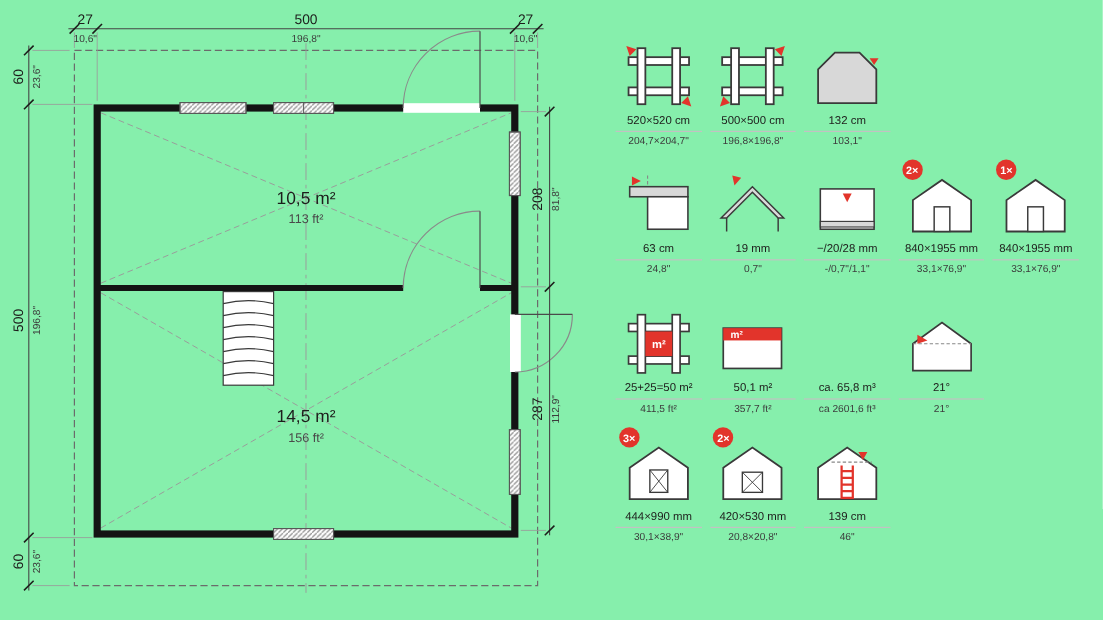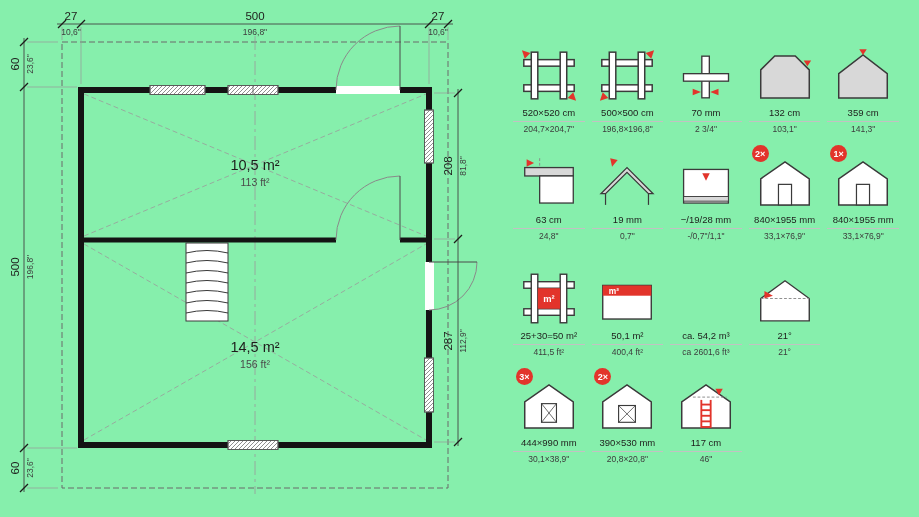--- a/index.html
+++ b/index.html
@@ -4,21 +4,21 @@
 <style>
   * { margin:0; padding:0; box-sizing:border-box; }
   html,body { background:#fff; }
   body {
     width:919px; height:517px; overflow:hidden;
     font-family:"Liberation Sans", sans-serif; color:#1d1d1b;
   }
   .app { display:flex; width:919px; height:517px; background:#86efac; }
   .floorplan { width:505px; height:517px; flex:none; }
   .floorplan svg { width:505px; height:517px; font-family:"Liberation Sans", sans-serif; }
-  .legend { width:404px; padding:30px 10px 0 8px;margin-top:12px; }
+  .legend { width:404px; padding:30px 10px 0 8px; }
   .legend-row {
     display:grid; grid-template-columns:repeat(5,1fr);
     column-gap:7px; margin-bottom:15px; align-items:end;
   }
   .legend-row.section-gap { margin-top:24px; }
   .cell { display:flex; flex-direction:column; align-items:center; min-width:0; }
   .icon-wrap { position:relative; height:60px; display:flex; align-items:flex-end; justify-content:center; margin-bottom:5px; }
   .ic { display:block; }
   .val { font-size:9.5px; color:#1d1d1b; white-space:nowrap; }
   .rule { width:100%; border-top:1px solid #c2c2c2; margin:3px 0 2px; }
@@ -191,59 +191,33 @@
             </g>
             <polygon points="59,1 50,4 56,10" fill="#e2342b"></polygon>
             <polygon points="1,55 10,52 4,46" fill="#e2342b"></polygon>
           </svg>
         </div>
         <div class="val">500×500 cm</div>
         <div class="rule"></div>
         <div class="alt">196,8×196,8"</div>
       </div>
 
-      <div class="cell">
-        <div class="icon-wrap">
-          <svg class="ic" width="50" height="50" viewBox="0 0 60 56">
-            <g fill="#fff" stroke="#3a3a3a" stroke-width="1.6">
-              <rect x="25" y="3" width="9" height="50"></rect>
-              <rect x="3" y="24" width="54" height="9"></rect>
-            </g>
-            <polygon points="14,42 24,46 14,50" fill="#e2342b"></polygon>
-            <polygon points="45,42 35,46 45,50" fill="#e2342b"></polygon>
-          </svg>
-        </div>
-        <div class="val">70 mm</div>
-        <div class="rule"></div>
-        <div class="alt">2 3/4"</div>
-      </div>
 
       <div class="cell">
         <div class="icon-wrap">
           <svg class="ic" width="56" height="53" viewBox="0 0 60 56">
             <polygon points="4,52 4,22 19,7 41,7 56,22 56,52" fill="#d8d8d8" stroke="#3a3a3a" stroke-width="1.6"></polygon>
             <polygon points="50,12 58,12 54,18" fill="#e2342b"></polygon>
           </svg>
         </div>
         <div class="val">132 cm</div>
         <div class="rule"></div>
         <div class="alt">103,1"</div>
       </div>
 
-      <div class="cell">
-        <div class="icon-wrap">
-          <svg class="ic" width="56" height="53" viewBox="0 0 60 56">
-            <polygon points="4,52 4,26 30,6 56,26 56,52" fill="#d8d8d8" stroke="#3a3a3a" stroke-width="1.6"></polygon>
-            <polygon points="26,0 34,0 30,6" fill="#e2342b"></polygon>
-          </svg>
-        </div>
-        <div class="val">359 cm</div>
-        <div class="rule"></div>
-        <div class="alt">141,3"</div>
-      </div>
     </div>
 
     <div class="legend-row">
 
       <div class="cell">
         <div class="icon-wrap">
           <svg class="ic" width="56" height="53" viewBox="0 0 60 56">
             <rect x="4" y="12" width="52" height="9" fill="#d8d8d8" stroke="#3a3a3a" stroke-width="1.4"></rect>
             <rect x="20" y="21" width="36" height="29" fill="#fff" stroke="#3a3a3a" stroke-width="1.4"></rect>
             <line x1="20" y1="2" x2="20" y2="12" stroke="#888" stroke-width="1" stroke-dasharray="3 2"></line>
@@ -270,21 +244,21 @@
       </div>
 
       <div class="cell">
         <div class="icon-wrap">
           <svg class="ic" width="56" height="53" viewBox="0 0 60 56">
             <rect x="6" y="14" width="48" height="36" fill="#fff" stroke="#3a3a3a" stroke-width="1.4"></rect>
             <rect x="6" y="43" width="48" height="5" fill="#d8d8d8" stroke="#3a3a3a" stroke-width="1"></rect>
             <polygon points="26,18 34,18 30,26" fill="#e2342b"></polygon>
           </svg>
         </div>
-        <div class="val">−/19/28 mm</div>
+        <div class="val">−/20/28 mm</div>
         <div class="rule"></div>
         <div class="alt">-/0,7"/1,1"</div>
       </div>
 
       <div class="cell">
         <div class="icon-wrap">
           <span class="badge">2×</span>
           <svg class="ic" width="56" height="53" viewBox="0 0 60 56">
             <polygon points="4,52 4,24 30,6 56,24 56,52" fill="#fff" stroke="#3a3a3a" stroke-width="1.6"></polygon>
             <rect x="23" y="30" width="14" height="22" fill="#fff" stroke="#3a3a3a" stroke-width="1.3"></rect>
@@ -317,40 +291,40 @@
             <g fill="#fff" stroke="#3a3a3a" stroke-width="1.5">
               <rect x="3" y="10" width="54" height="7"></rect>
                 <rect x="3" y="39" width="54" height="7"></rect>
               <rect x="11" y="2" width="7" height="52"></rect>
                 <rect x="42" y="2" width="7" height="52"></rect>
             </g>
             <rect x="18" y="17" width="24" height="22" fill="#e2342b"></rect>
             <text x="30" y="32" font-size="10" font-weight="bold" fill="#fff" text-anchor="middle">m²</text>
           </svg>
         </div>
-        <div class="val">25+30=50 m²</div>
+        <div class="val">25+25=50 m²</div>
         <div class="rule"></div>
         <div class="alt">411,5 ft²</div>
       </div>
 
       <div class="cell">
         <div class="icon-wrap">
           <svg class="ic" width="56" height="53" viewBox="0 0 60 56">
             <rect x="4" y="14" width="52" height="36" fill="#fff" stroke="#3a3a3a" stroke-width="1.5"></rect>
             <rect x="4" y="14" width="52" height="11" fill="#e2342b"></rect>
             <text x="16" y="23" font-size="9" font-weight="bold" fill="#fff" text-anchor="middle">m²</text>
           </svg>
         </div>
         <div class="val">50,1 m²</div>
         <div class="rule"></div>
-        <div class="alt">400,4 ft²</div>
-      </div>
-
-      <div class="cell">
-        <div class="val">ca. 54,2 m³</div>
+        <div class="alt">357,7 ft²</div>
+      </div>
+
+      <div class="cell">
+        <div class="val">ca. 65,8 m³</div>
         <div class="rule"></div>
         <div class="alt">ca 2601,6 ft³</div>
       </div>
 
       <div class="cell">
         <div class="icon-wrap">
           <svg class="ic" width="56" height="53" viewBox="0 0 60 56">
             <polygon points="4,52 4,28 30,9 56,28 56,52" fill="#fff" stroke="#3a3a3a" stroke-width="1.5"></polygon>
             <line x1="4" y1="28" x2="56" y2="28" stroke="#888" stroke-width="1" stroke-dasharray="3 2"></line>
             <polygon points="8,20 17,25 8,28" fill="#e2342b"></polygon>
@@ -382,21 +356,21 @@
       <div class="cell">
         <div class="icon-wrap">
           <span class="badge">2×</span>
           <svg class="ic" width="56" height="53" viewBox="0 0 60 56">
             <polygon points="4,52 4,24 30,6 56,24 56,52" fill="#fff" stroke="#3a3a3a" stroke-width="1.6"></polygon>
             <rect x="21" y="28" width="18" height="18" fill="#fff" stroke="#3a3a3a" stroke-width="1.2"></rect>
             <line x1="21" y1="28" x2="39" y2="46" stroke="#3a3a3a" stroke-width="0.8"></line>
             <line x1="39" y1="28" x2="21" y2="46" stroke="#3a3a3a" stroke-width="0.8"></line>
           </svg>
         </div>
-        <div class="val">390×530 mm</div>
+        <div class="val">420×530 mm</div>
         <div class="rule"></div>
         <div class="alt">20,8×20,8"</div>
       </div>
 
       <div class="cell">
         <div class="icon-wrap">
           <svg class="ic" width="56" height="53" viewBox="0 0 60 56">
             <polygon points="4,52 4,24 30,6 56,24 56,52" fill="#fff" stroke="#3a3a3a" stroke-width="1.6"></polygon>
             <line x1="16" y1="19" x2="52" y2="19" stroke="#888" stroke-width="1" stroke-dasharray="3 2"></line>
             <polygon points="40,10 48,10 44,17" fill="#e2342b"></polygon>
@@ -404,20 +378,20 @@
               <line x1="25" y1="22" x2="25" y2="52"></line>
               <line x1="35" y1="22" x2="35" y2="52"></line>
               <line x1="25" y1="27" x2="35" y2="27"></line>
               <line x1="25" y1="33" x2="35" y2="33"></line>
               <line x1="25" y1="39" x2="35" y2="39"></line>
               <line x1="25" y1="45" x2="35" y2="45"></line>
               <line x1="25" y1="51" x2="35" y2="51"></line>
             </g>
           </svg>
         </div>
-        <div class="val">117 cm</div>
+        <div class="val">139 cm</div>
         <div class="rule"></div>
         <div class="alt">46"</div>
       </div>
     </div>
 
   </div>
 </div>
 
 </body></html>

